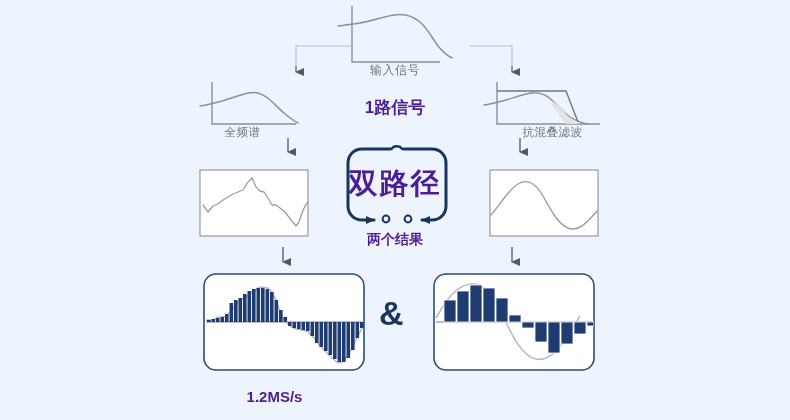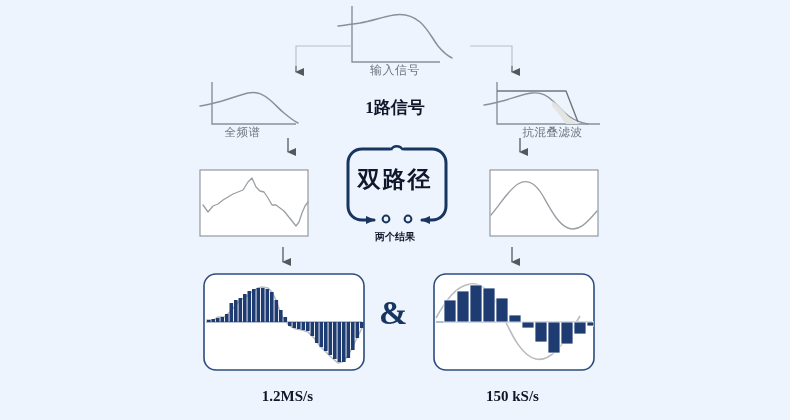--- a/index.html
+++ b/index.html
@@ -11,42 +11,41 @@
     height: 420px;
     background: #eef4fd;
     font-family: "Liberation Sans", "DejaVu Sans", sans-serif;
     overflow: hidden;
     position: relative;
   }
   #stage {
     position: relative;
     width: 790px;
     height: 420px;
-    font-family: Liberation Serif, serif;
   }
   .layer {
     position: absolute;
     left: 0;
     top: 0;
     width: 790px;
     height: 420px;
   }
   .lbl {
     position: absolute;
     white-space: nowrap;
     line-height: 1.15;
     text-align: center;
   }
   .lbl-gray {
     color: #6d7580;
     font-size: 11.5px;
     letter-spacing: 0.5px;
   }
   .lbl-navy {
-    color: #0f172a;
+    color: #4c1d95;
     font-weight: bold;
   }
   .cap-input {
     left: 0; top: 64px; width: 790px;
     font-size: 12px;
   }
   .cap-input .l2 { display:block; }
   .cap-one-ch {
     left: 0; top: 98px; width: 790px;
     font-size: 17px;
@@ -54,29 +53,29 @@
   .cap-fullspec {
     left: 185px; top: 126px; width: 115px;
     font-size: 11.5px;
   }
   .cap-aafilter {
     left: 490px; top: 126px; width: 125px;
     font-size: 11.5px;
   }
   .cap-two-results {
     left: 0; top: 231px; width: 790px;
-    font-size: 10px;
+    font-size: 14px;
   }
   .cap-dualpath {
     left: 0; top: 167px; width: 790px;
-    font-size: 23px;
+    font-size: 29px;
     letter-spacing: 2px;
   }
   .cap-rate-left {
-    left: 200px; top: 388px; width: 175px;
+    left: 187px; top: 388px; width: 175px;
     font-size: 15px;
   }
   .cap-rate-right {
     left: 425px; top: 388px; width: 175px;
     font-size: 15px;
   }
   .amp {
     position: absolute;
     left: 379px; top: 296px;
     font-size: 34px;
@@ -262,15 +261,14 @@
   <div class="lbl lbl-gray cap-fullspec">全频谱</div>
 
   <div class="lbl lbl-navy cap-dualpath">双路径</div>
 
   <div class="lbl lbl-navy cap-two-results">两个结果</div>
 
   <div class="amp">&amp;</div>
 
   <div class="lbl lbl-navy cap-rate-left">1.2MS/s</div>
 
-  <div class="lbl lbl-navy cap-rate-right">150 kS/s</div>
 
 </div>
 
 </body></html>

